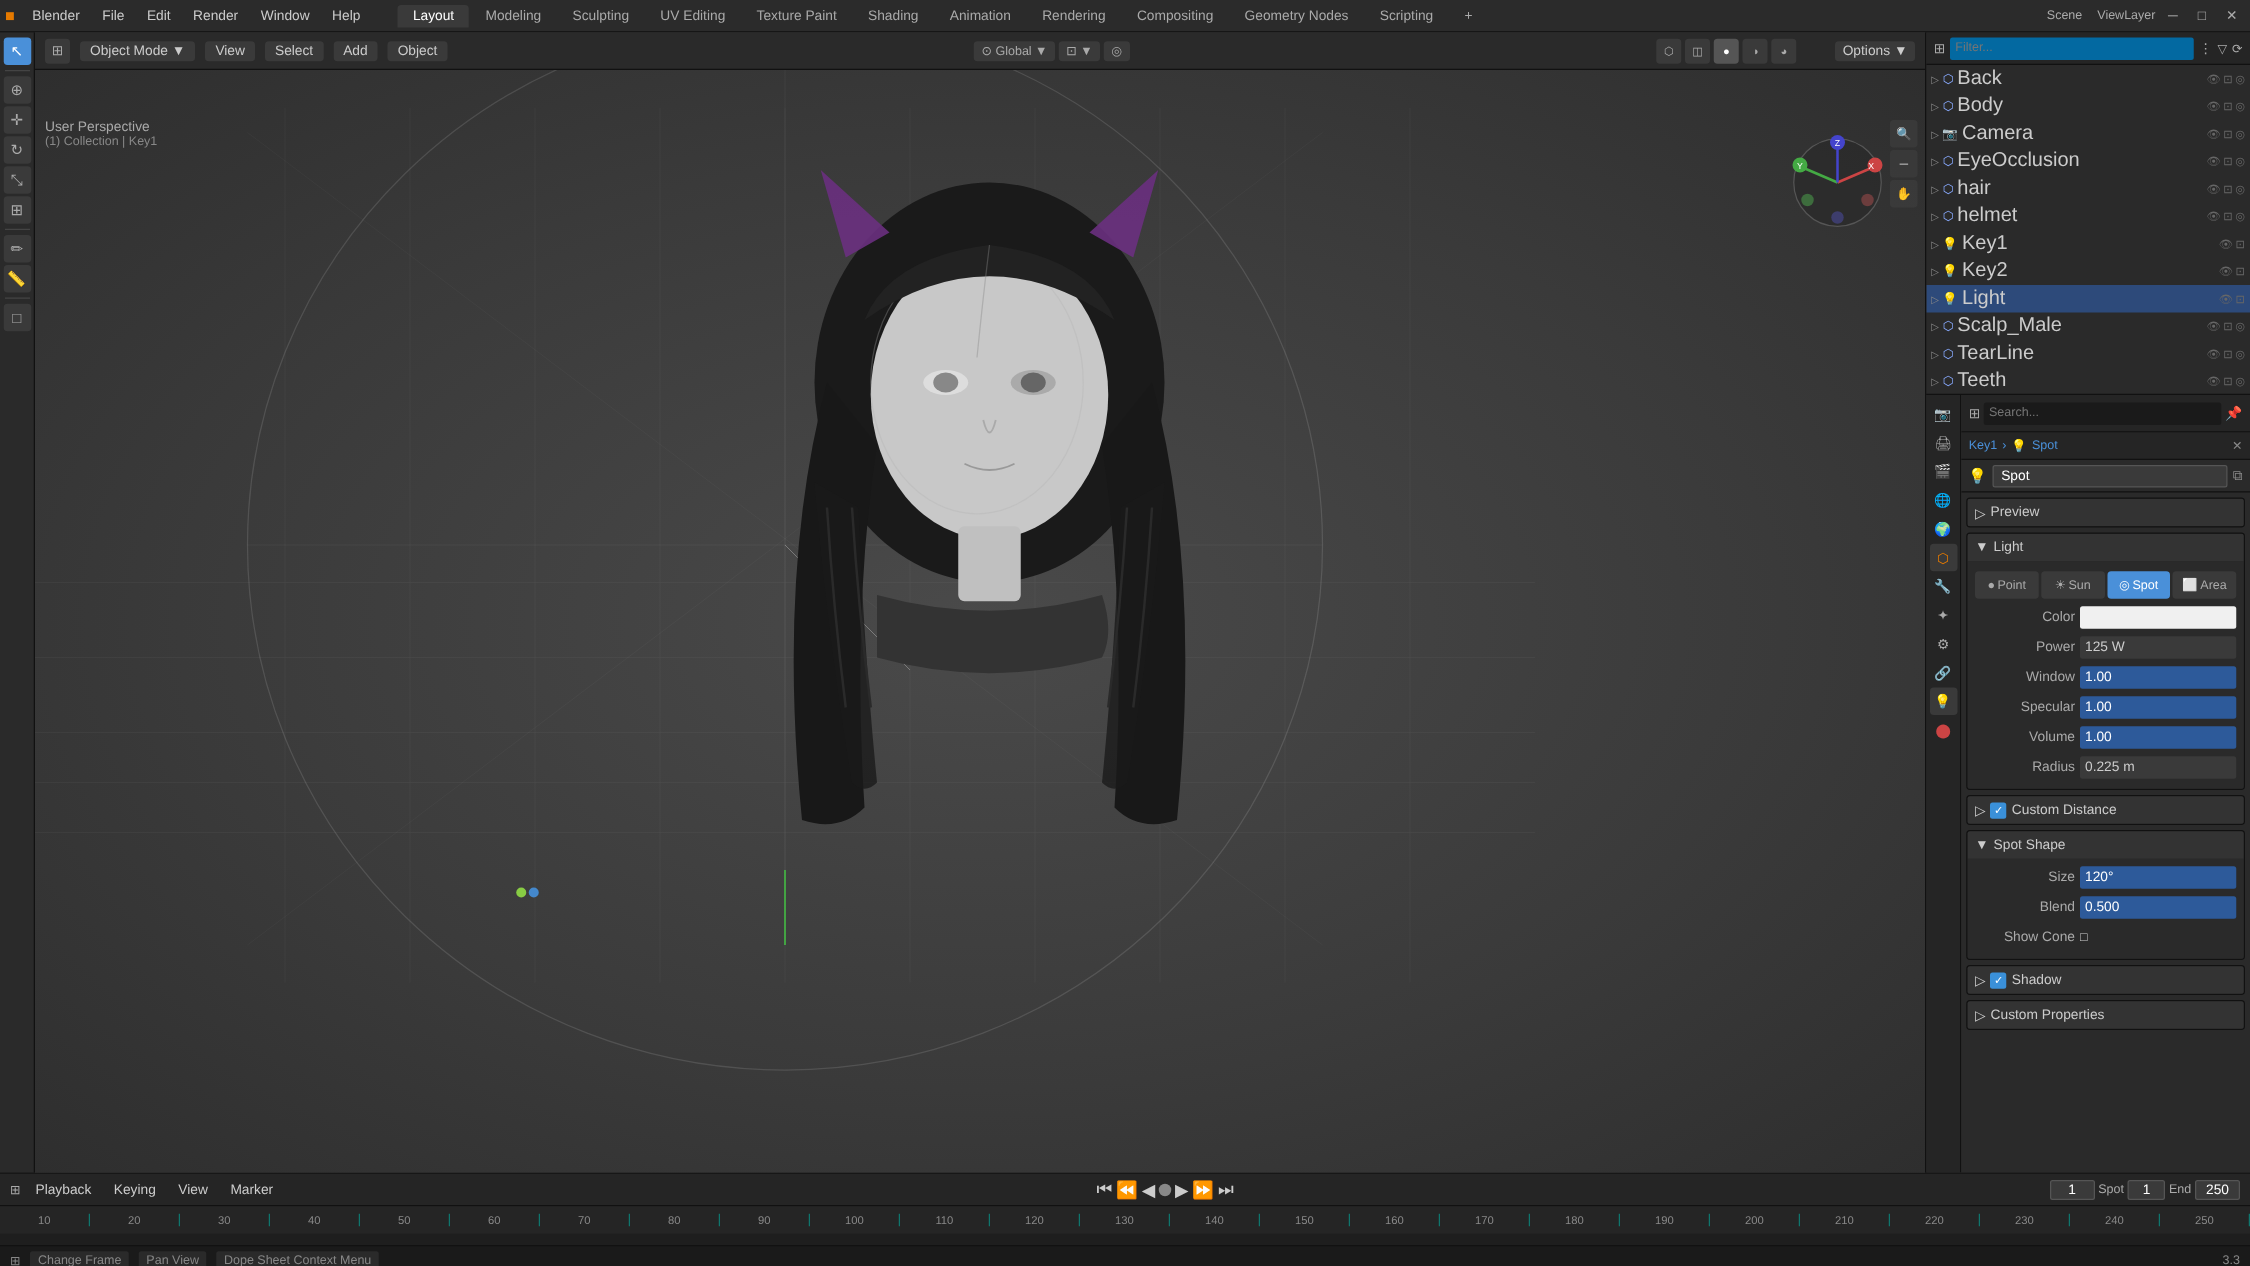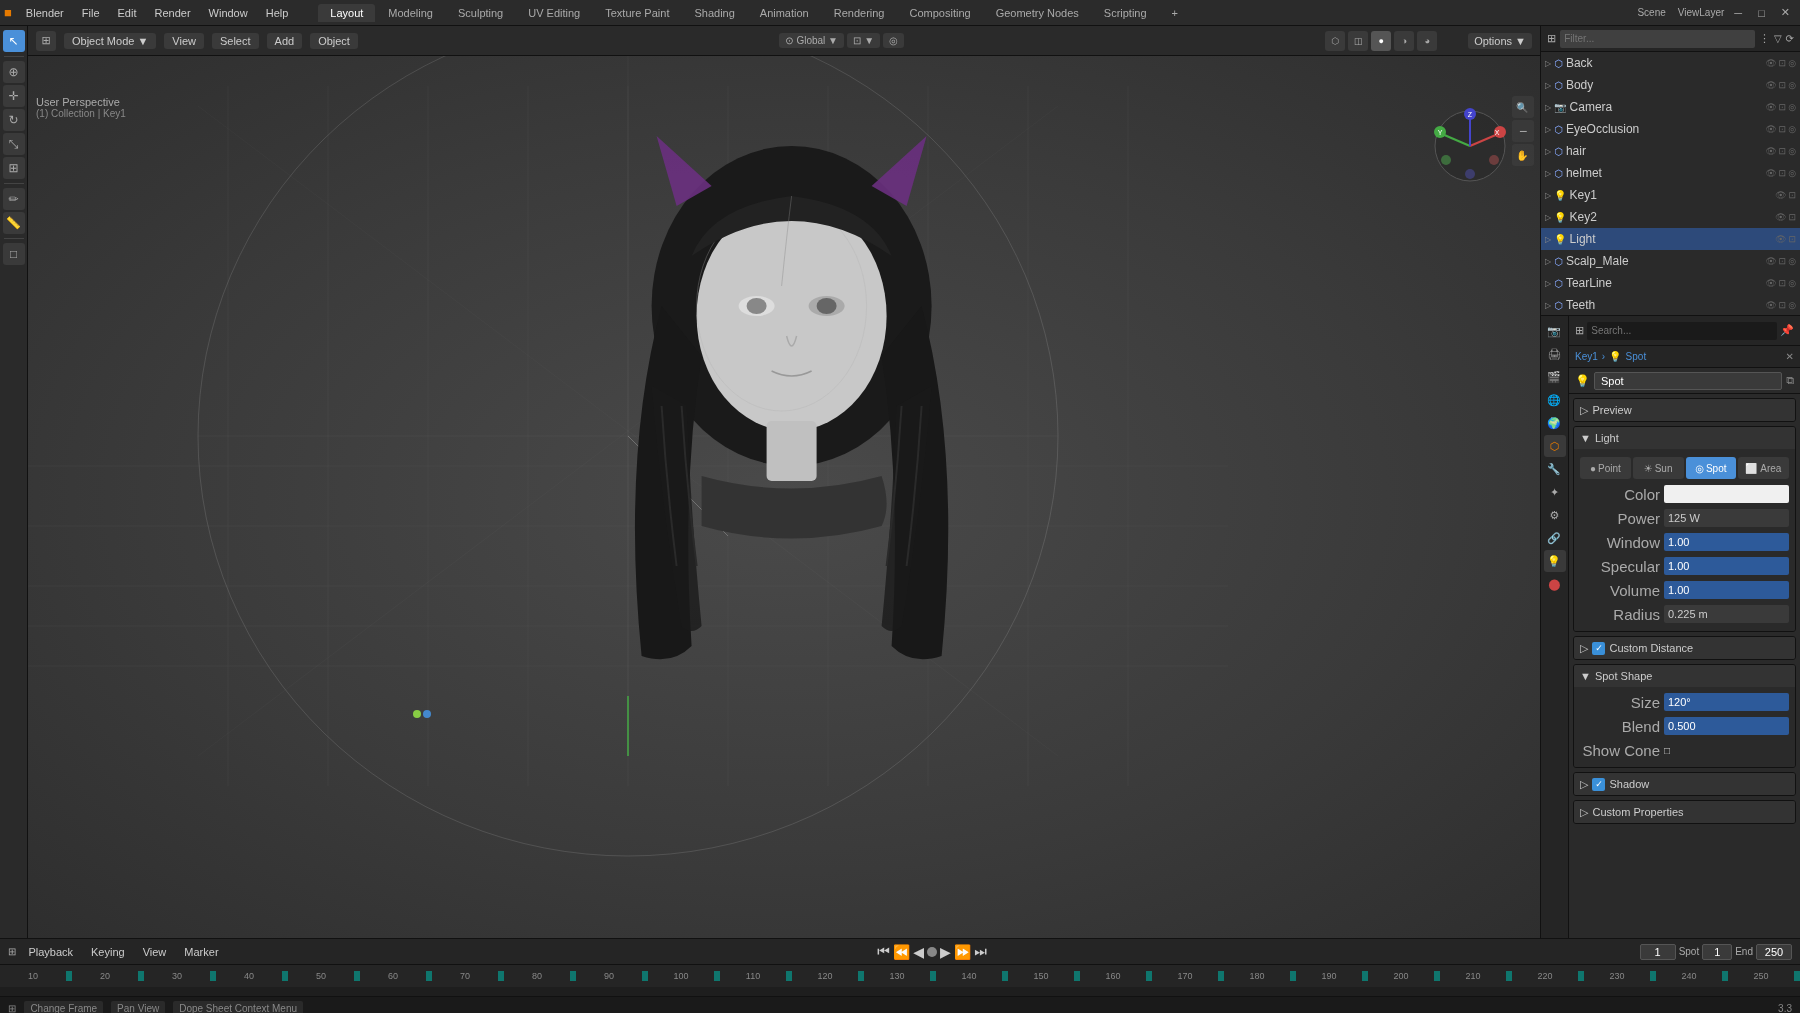--- a/index.html
+++ b/index.html
@@ -30,64 +30,64 @@
     #scene-grid-lines { position: absolute; top: 30px; left: 0; right: 0; bottom: 0; }
 
     
     #viewport-right-mini { position: absolute; right: 6px; top: 40px; display: flex; flex-direction: column; gap: 2px; z-index: 3; }
     #viewport-right-mini .mini-btn { width: 22px; height: 22px; background: rgba(60,60,60,0.8); border-radius: 3px; display: flex; align-items: center; justify-content: center; cursor: pointer; color: #aaa; font-size: 10px; }
 
     
     #right-panel { width: 260px; background: #2a2a2a; display: flex; flex-direction: column; border-left: 1px solid #111; }
     #outliner { height: 290px; border-bottom: 1px solid #111; overflow: hidden; }
     #outliner-header { height: 26px; background: #252525; display: flex; align-items: center; padding: 0 6px; gap: 4px; border-bottom: 1px solid #111; }
-    #outliner-header .search-box { flex: 1; background: #404040; border: none; color: #ccc; font-size: 10px; padding: 2px 4px; border-radius: 2px; height: 18px; }
+    #outliner-header .search-box { flex: 1; background: #0369a1; border: none; color: #ccc; font-size: 10px; padding: 2px 4px; border-radius: 2px; height: 18px; }
     #outliner-items { overflow-y: auto; }
     .outliner-item { display: flex; align-items: center; height: 22px; padding: 0 4px; gap: 3px; cursor: pointer; }
     .outliner-item.selected { background: #2d4a7a; }
     .outliner-item .tri { color: #888; font-size: 8px; }
-    .outliner-item .obj-name { font-size: 12px; flex: 1; }
+    .outliner-item .obj-name { font-size: 16px; flex: 1; }
     .outliner-item .vis-icons { display: flex; gap: 2px; color: #666; font-size: 9px; }
     #props-header { height: 30px; background: #252525; display: flex; align-items: center; padding: 0 6px; gap: 3px; border-bottom: 1px solid #111; }
     #props-header .search-box { flex: 1; background: #1a1a1a; border: none; color: #ccc; font-size: 10px; padding: 2px 4px; border-radius: 2px; height: 18px; }
     #props-breadcrumb { height: 22px; background: #252525; display: flex; align-items: center; padding: 0 6px; gap: 4px; font-size: 10px; color: #aaa; border-bottom: 1px solid #111; }
     #props-breadcrumb span { color: #4a90d9; cursor: pointer; }
     #props-name-bar { height: 26px; background: #2a2a2a; display: flex; align-items: center; padding: 0 6px; border-bottom: 1px solid #111; }
     #props-name-bar input { background: #3a3a3a; border: 1px solid #555; color: #fff; font-size: 11px; padding: 2px 6px; border-radius: 2px; width: 180px; }
     .props-icon { width: 22px; height: 22px; display: flex; align-items: center; justify-content: center; cursor: pointer; color: #888; font-size: 11px; border-radius: 3px; }
     .props-icon.active { background: #3a3a3a; color: #e67a00; }
 
     
     #props-content { padding: 4px; }
     .prop-section { margin-bottom: 4px; border: 1px solid #111; border-radius: 3px; overflow: hidden; }
     .prop-section-header { height: 22px; background: #333; display: flex; align-items: center; padding: 0 6px; cursor: pointer; gap: 4px; }
     .prop-section-body { background: #2a2a2a; padding: 4px 6px; }
     .prop-row { display: flex; align-items: center; height: 22px; gap: 4px; margin-bottom: 2px; }
-    .prop-label { color: #aaa; font-size: 15px; text-align: right; flex: 0 0 80px; }
+    .prop-label { color: #aaa; font-size: 11px; text-align: right; flex: 0 0 80px; }
     .prop-value { flex: 1; }
 
     
     .light-type-btns { display: flex; gap: 2px; margin: 4px 0; }
     .lt-btn { flex: 1; height: 22px; background: #3a3a3a; border-radius: 3px; display: flex; align-items: center; justify-content: center; cursor: pointer; color: #aaa; font-size: 10px; gap: 2px; }
     .lt-btn.active { background: #4a90d9; color: #fff; }
     #timeline-header { height: 26px; background: #252525; display: flex; align-items: center; padding: 0 8px; gap: 6px; border-bottom: 1px solid #111; }
     #timeline-header .tl-btn { padding: 2px 6px; color: #ccc; cursor: pointer; font-size: 11px; }
 
     
     #status-bar { height: 24px; background: #1a1a1a; display: flex; align-items: center; padding: 0 8px; gap: 8px; border-top: 1px solid #111; font-size: 10px; color: #888; }
     .status-item { padding: 2px 6px; background: #2a2a2a; border-radius: 2px; cursor: pointer; }
 
     
     ::-webkit-scrollbar { width: 6px; height: 6px; }
     ::-webkit-scrollbar-track { background: #1a1a1a; }
     ::-webkit-scrollbar-thumb { background: #444; border-radius: 3px; }
 
     
     #timeline-numbers { display: flex; align-items: center; height: 22px; background: #252525; overflow: hidden; }
-    .tl-num { color: #888; font-size: 9px; text-align: center; border-right: 6px solid #0f766e; flex: 1; }
+    .tl-num { color: #888; font-size: 9px; text-align: center; border-right: 1px solid #0f766e; flex: 1; }
 
     
     #gizmo { position: absolute; right: 30px; top: 50px; width: 80px; height: 80px; z-index: 4; }
 
     
     #header-center { flex: 1; display: flex; align-items: center; justify-content: center; gap: 6px; }
 
     .slider-fill { height: 18px; border-radius: 2px; display: flex; align-items: center; padding: 0 4px; }
     .slider-blue { background: #2d5a9a; color: #fff; font-size: 11px; }
     .slider-dark { background: #3a3a3a; color: #ccc; font-size: 11px; }

